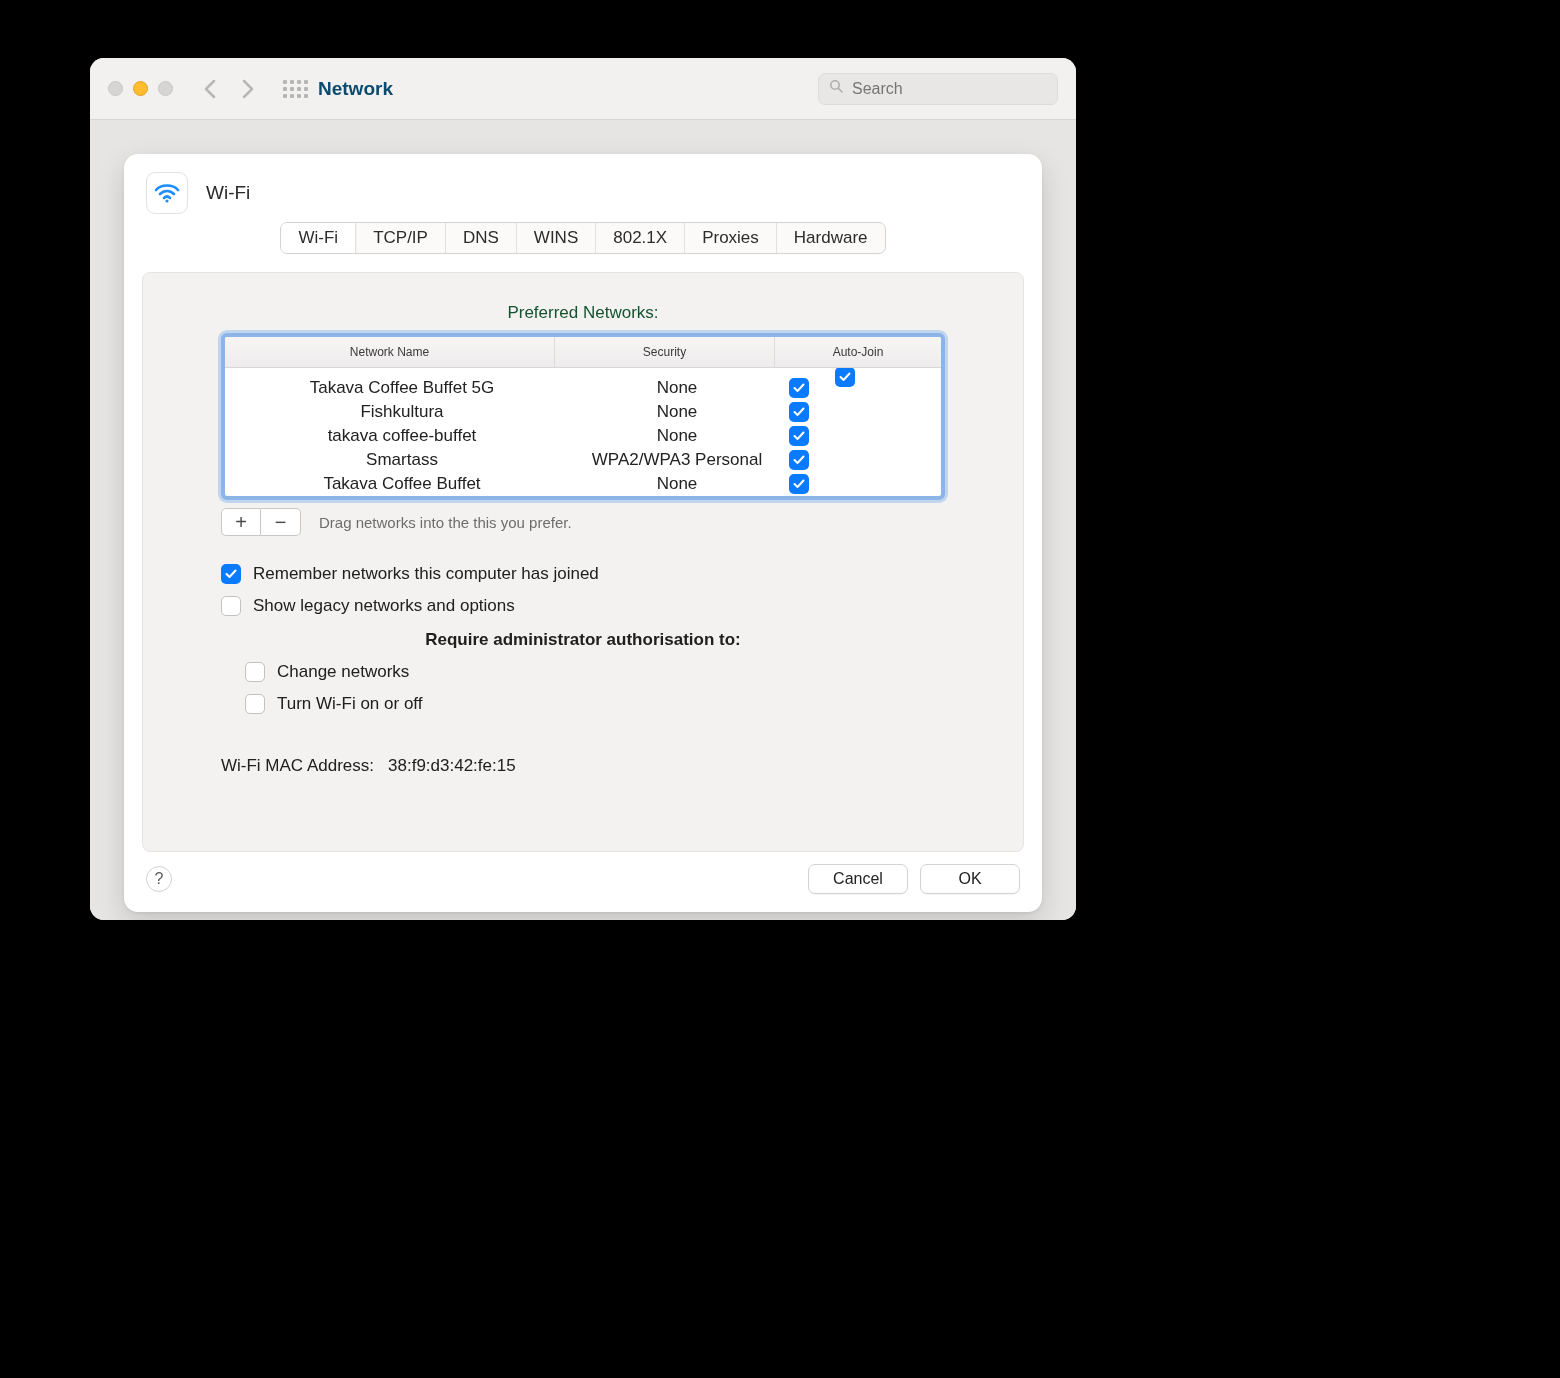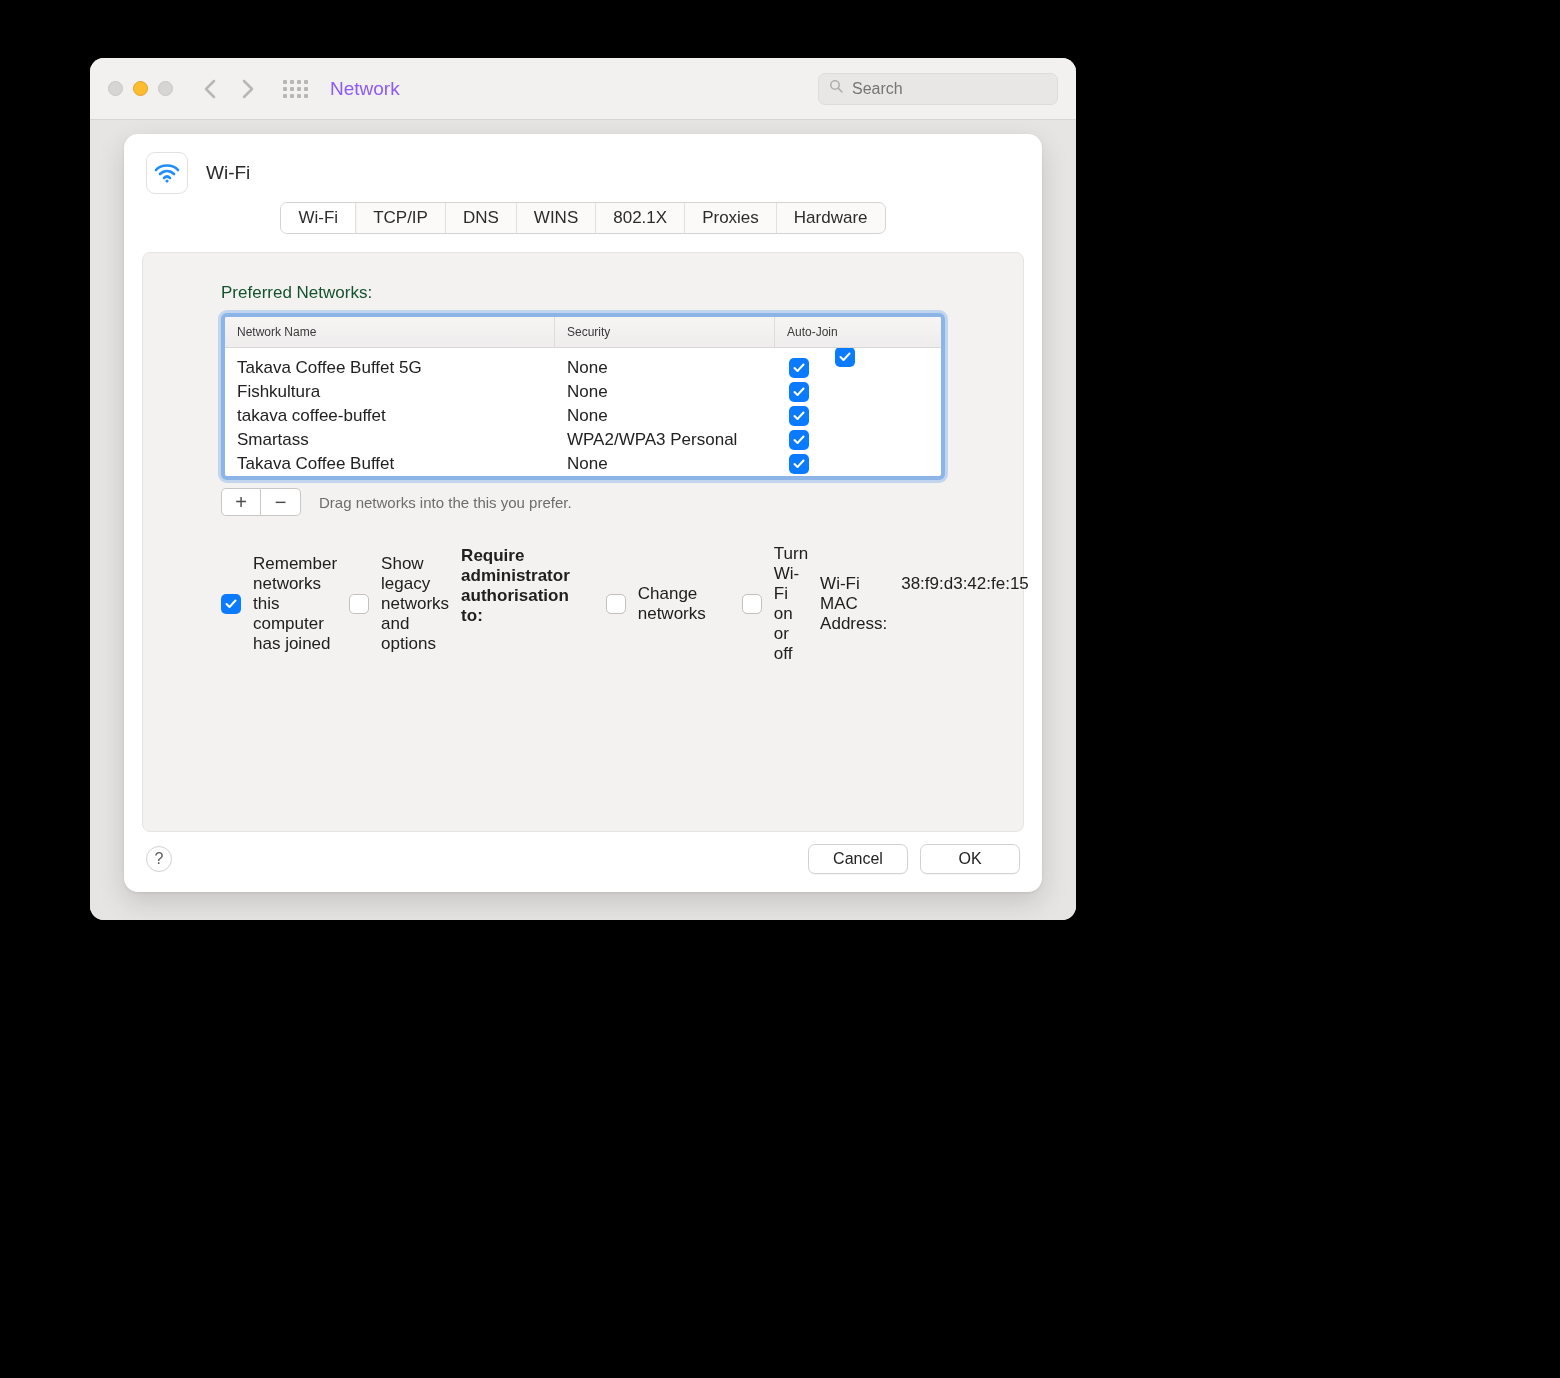--- a/index.html
+++ b/index.html
@@ -39,42 +39,42 @@
   .tl.close { background:#d7d5d4; border:1px solid #c9c6c5; }
   .tl.min   { background:#febc2e; border:1px solid #e1a325; }
   .tl.max   { background:#d7d5d4; border:1px solid #c9c6c5; }
 
   .nav-arrows { display:flex; gap:26px; margin-left:30px; color:#b9b7b6; }
   .nav-arrows svg { display:block; }
 
   .grid-icon { margin-left:28px; display:grid; grid-template-columns:repeat(4,4px); grid-template-rows:repeat(3,4px); gap:3px; }
   .grid-icon span { background:#b8b6b5; border-radius:1px; }
 
-  .win-title { margin-left:22px; font-size:19px; font-weight:400; color:#8b5cf6; }
+  .win-title { margin-left:10px; font-size:19px; font-weight:700; color:#0c4a6e; }
 
   .searchbox {
     margin-left:auto;
     width:240px; height:32px;
     background:#e9e7e6;
     border:1px solid #dedcdb;
     border-radius:7px;
     display:flex; align-items:center;
     padding:0 10px; gap:8px; color:#b1afae;
   }
   .searchbox input { border:none; outline:none; background:transparent; flex:1; font-size:16px; color:#888; }
 
   
   .sheet {
     position:absolute;
-    left:34px; top:76px;
+    left:34px; top:96px;
     width:918px; height:758px;
     background:#fff;
     border-radius:14px;
     box-shadow:0 10px 28px rgba(0,0,0,.15), 0 1px 3px rgba(0,0,0,.08);
-    display:flex; flex-direction:column;
+    display:flex; flex-direction:column;text-align:center;
   }
   .dim-overlay { 
     position:absolute; inset:62px 0 0 0; background:#e7e5e4;
   }
 
   .sheet-header {
     display:flex; align-items:center; gap:18px;
     padding:18px 22px 0 22px;
   }
   .wifi-icon {
@@ -142,21 +142,21 @@
     width:40px; height:28px;
     border:1px solid #c9c7c6; background:#fff;
     display:flex; align-items:center; justify-content:center;
     font-size:20px; line-height:1; color:#4a4a4a; cursor:default;
   }
   .pm-btn:first-child { border-radius:5px 0 0 5px; }
   .pm-btn:last-child  { border-radius:0 5px 5px 0; border-left:none; }
   .drag-hint { font-size:15px; color:#6f6d6c; }
 
   
-  .opts { margin-top:28px; display:flex; flex-direction:row; gap:12px; font-size:17px; }
+  .opts { margin-top:28px; display:flex; flex-direction:column; gap:12px; font-size:17px; }
   .ck-row { display:flex; align-items:center; gap:12px; }
   .ck-row.indent { margin-left:24px; }
   .cb, .cb-sm {
     width:20px; height:20px; border-radius:5px; flex:0 0 20px;
     display:flex; align-items:center; justify-content:center;
   }
   .cb.off { background:#fff; border:1px solid #c3c1c0; }
   .cb.on  { background:#0a7aff; }
   .cb.on svg, .cb-sm.on svg { display:block; }
   .admin-label { margin-top:2px;font-weight:bold; }

